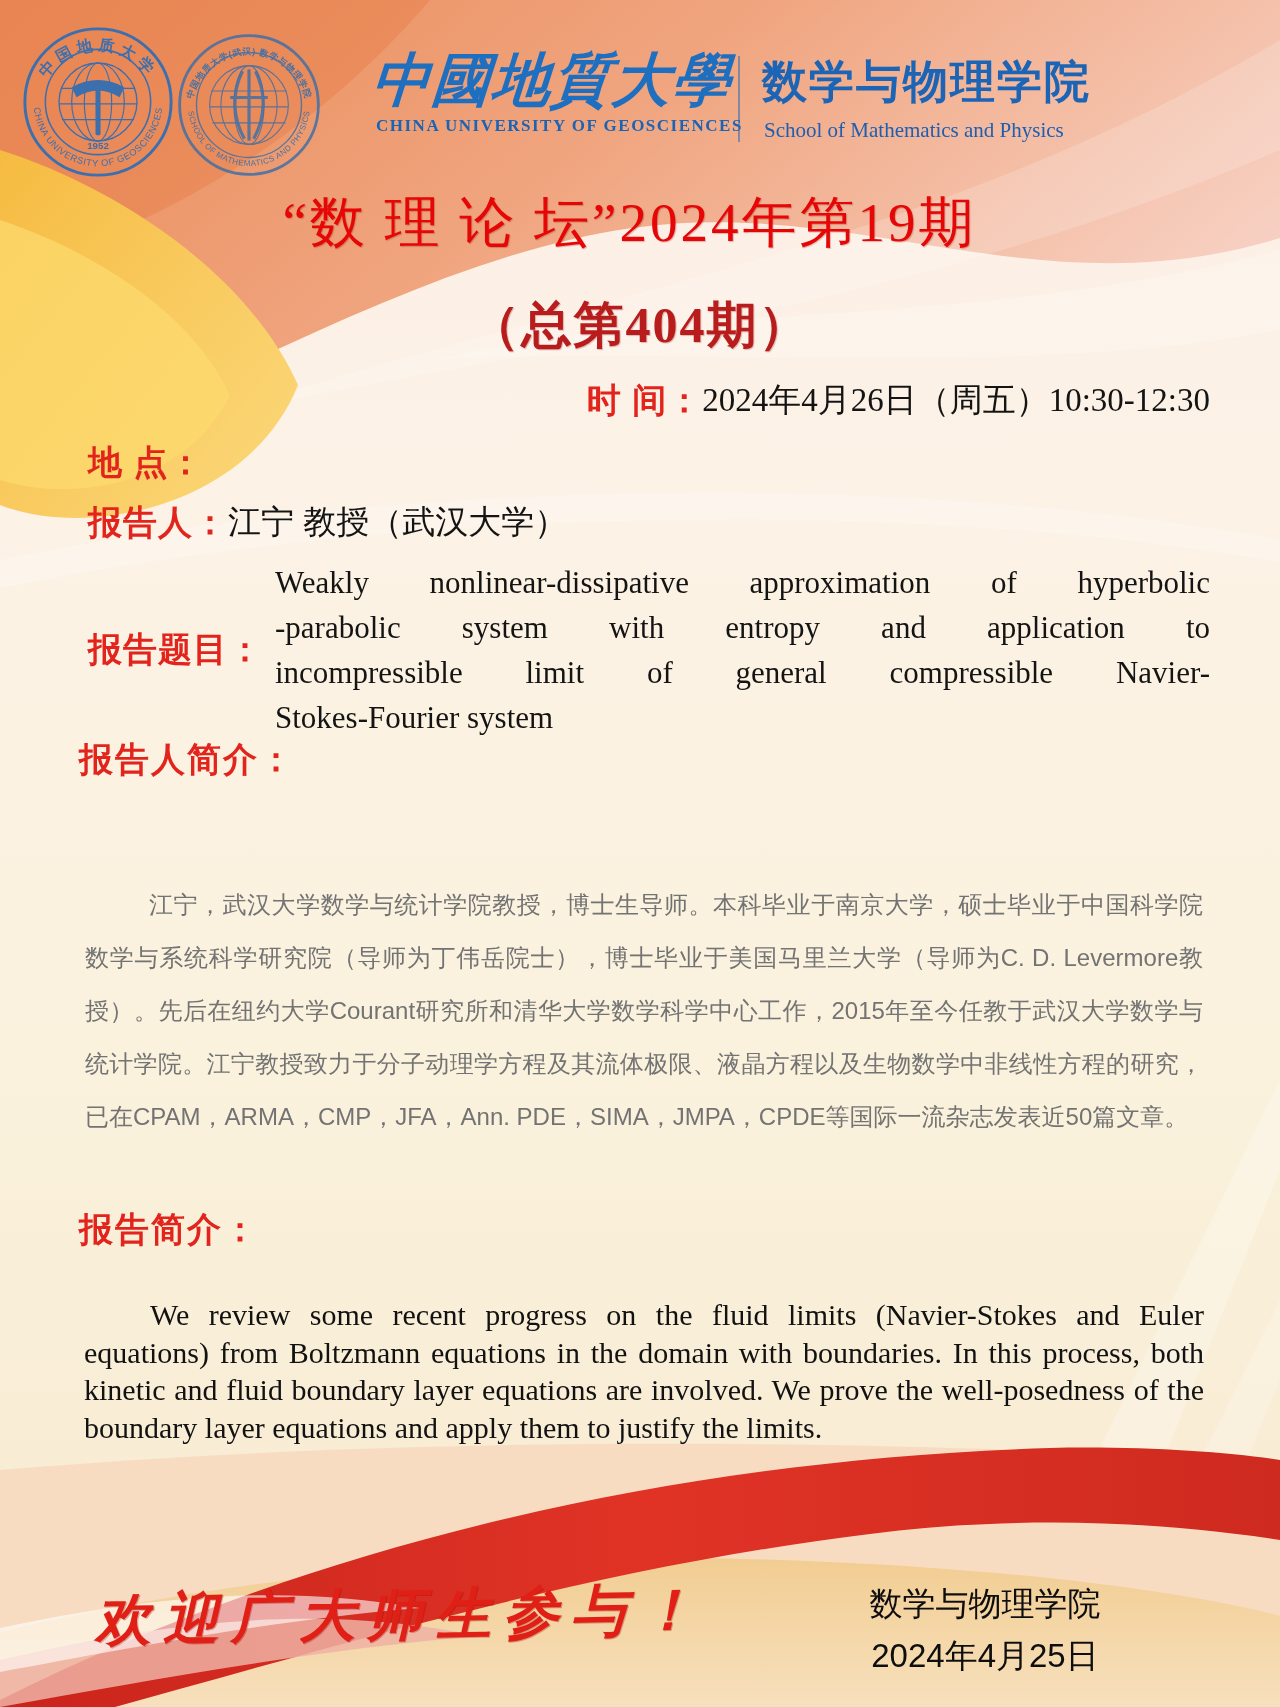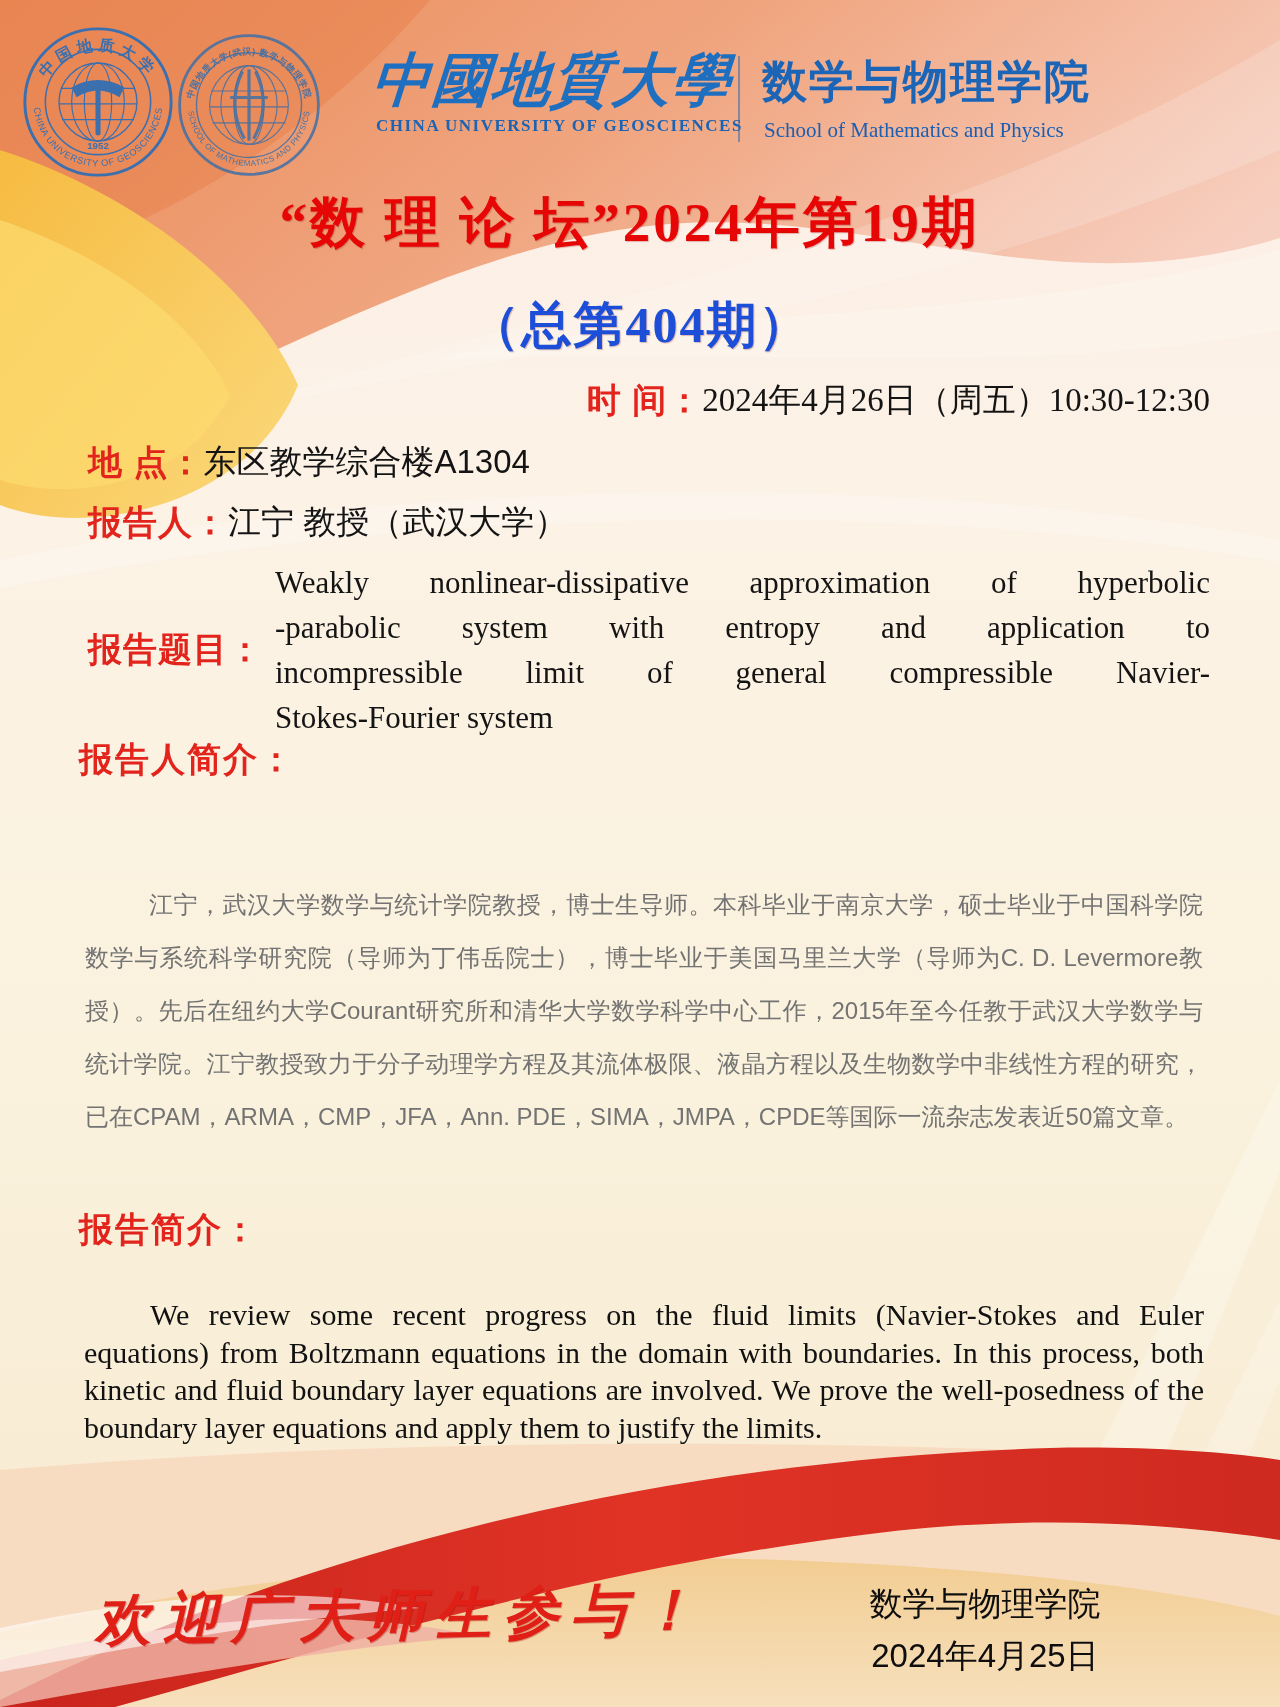--- a/index.html
+++ b/index.html
@@ -18,25 +18,25 @@
           font-family:"Liberation Serif",serif;font-weight:bold;font-size:17px;
           letter-spacing:1.5px;color:#1b63b4;white-space:nowrap;}
   .brand-divider{position:absolute;left:738px;top:56px;width:2px;height:86px;background:rgba(45,106,176,.55);}
   .school-zh{position:absolute;left:762px;top:52px;font-size:45px;font-weight:bold;
              color:#1b64b6;letter-spacing:2px;white-space:nowrap;}
   .school-en{position:absolute;left:764px;top:118px;font-family:"Liberation Serif",serif;
              font-size:21px;color:#1c5eb2;white-space:nowrap;}
 
   
   .h1{position:absolute;left:0;top:186px;width:1259px;text-align:center;
-      font-family:"Liberation Serif",serif;font-weight:bold;font-size:55px;
+      font-family:"Liberation Serif",serif;font-weight:normal;font-size:55px;
       color:#e60606;letter-spacing:3px;text-shadow:1px 1px 1px rgba(120,0,0,.25);white-space:nowrap;}
   .h2{position:absolute;left:0;top:292px;width:1280px;text-align:center;
       font-family:"Liberation Serif",serif;font-weight:bold;font-size:50px;
-      color:#1d4ed8;letter-spacing:2px;text-shadow:1px 1px 1px rgba(120,0,0,.25);}
+      color:#b91c1c;letter-spacing:2px;text-shadow:1px 1px 1px rgba(120,0,0,.25);}
 
   
   .info-row{position:absolute;left:88px;right:70px;display:flex;align-items:flex-start;}
   .info-label{flex:none;font-weight:bold;font-size:34px;color:#e2241c;letter-spacing:1px;white-space:nowrap;}
   .info-value{font-size:33px;color:#141414;white-space:nowrap;
               font-family:"Liberation Serif",serif;}
   .row-time{top:378px;justify-content:flex-end;}  .row-loc{top:440px;}  .row-spk{top:500px;}
   .row-loc .info-value,.row-spk .info-value{font-family:"Liberation Sans",sans-serif;}
   .row-topic{top:560px;align-items:center;}
   .topic-lines{margin-left:12px;flex:1;font-family:"Liberation Serif",serif;
@@ -187,21 +187,20 @@
   <div class="h1">“数 理 论 坛”2024年第19期</div>
   <div class="h2">（总第404期）</div>
 
   <div class="info-row row-time">
     <span class="info-label">时 间：</span>
     <span class="info-value">2024年4月26日（周五）10:30-12:30</span>
   </div>
 
   <div class="info-row row-loc">
     <span class="info-label">地 点：</span>
-    <span class="info-value">东区教学综合楼A1304</span>
   </div>
 
   <div class="info-row row-spk">
     <span class="info-label">报告人：</span>
     <span class="info-value">江宁 教授（武汉大学）</span>
   </div>
 
   <div class="info-row row-topic">
     <span class="info-label">报告题目：</span>
     <span class="topic-lines">

